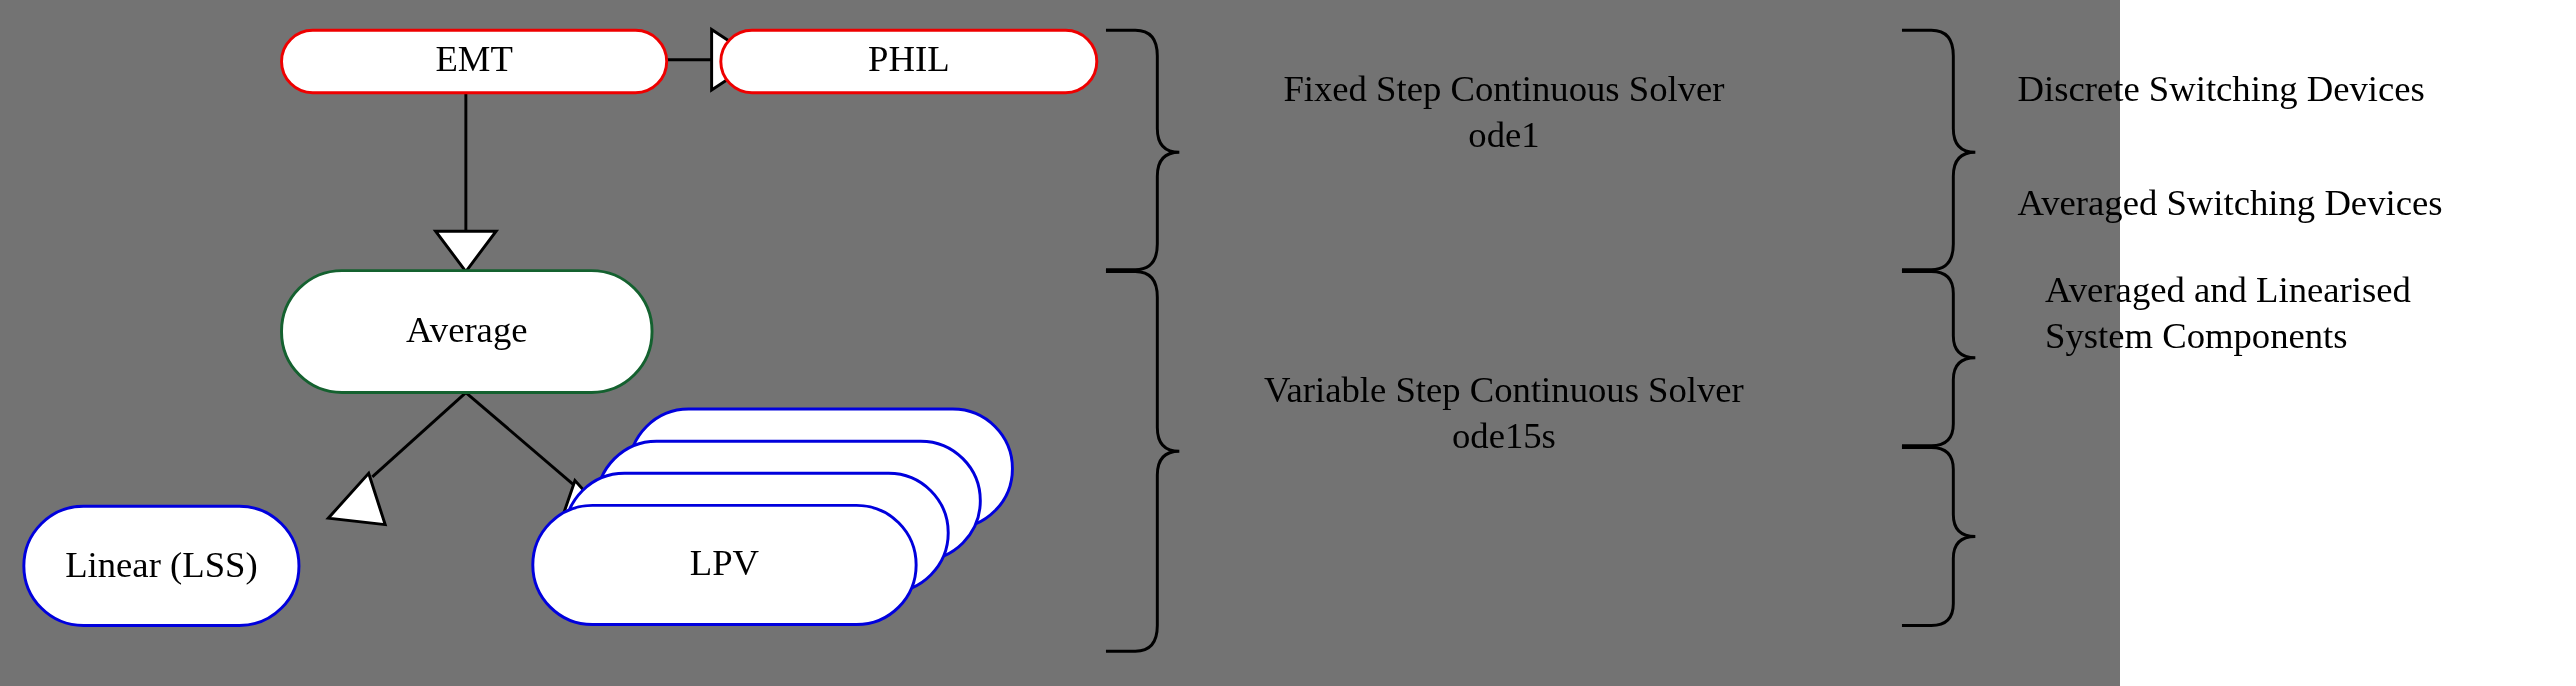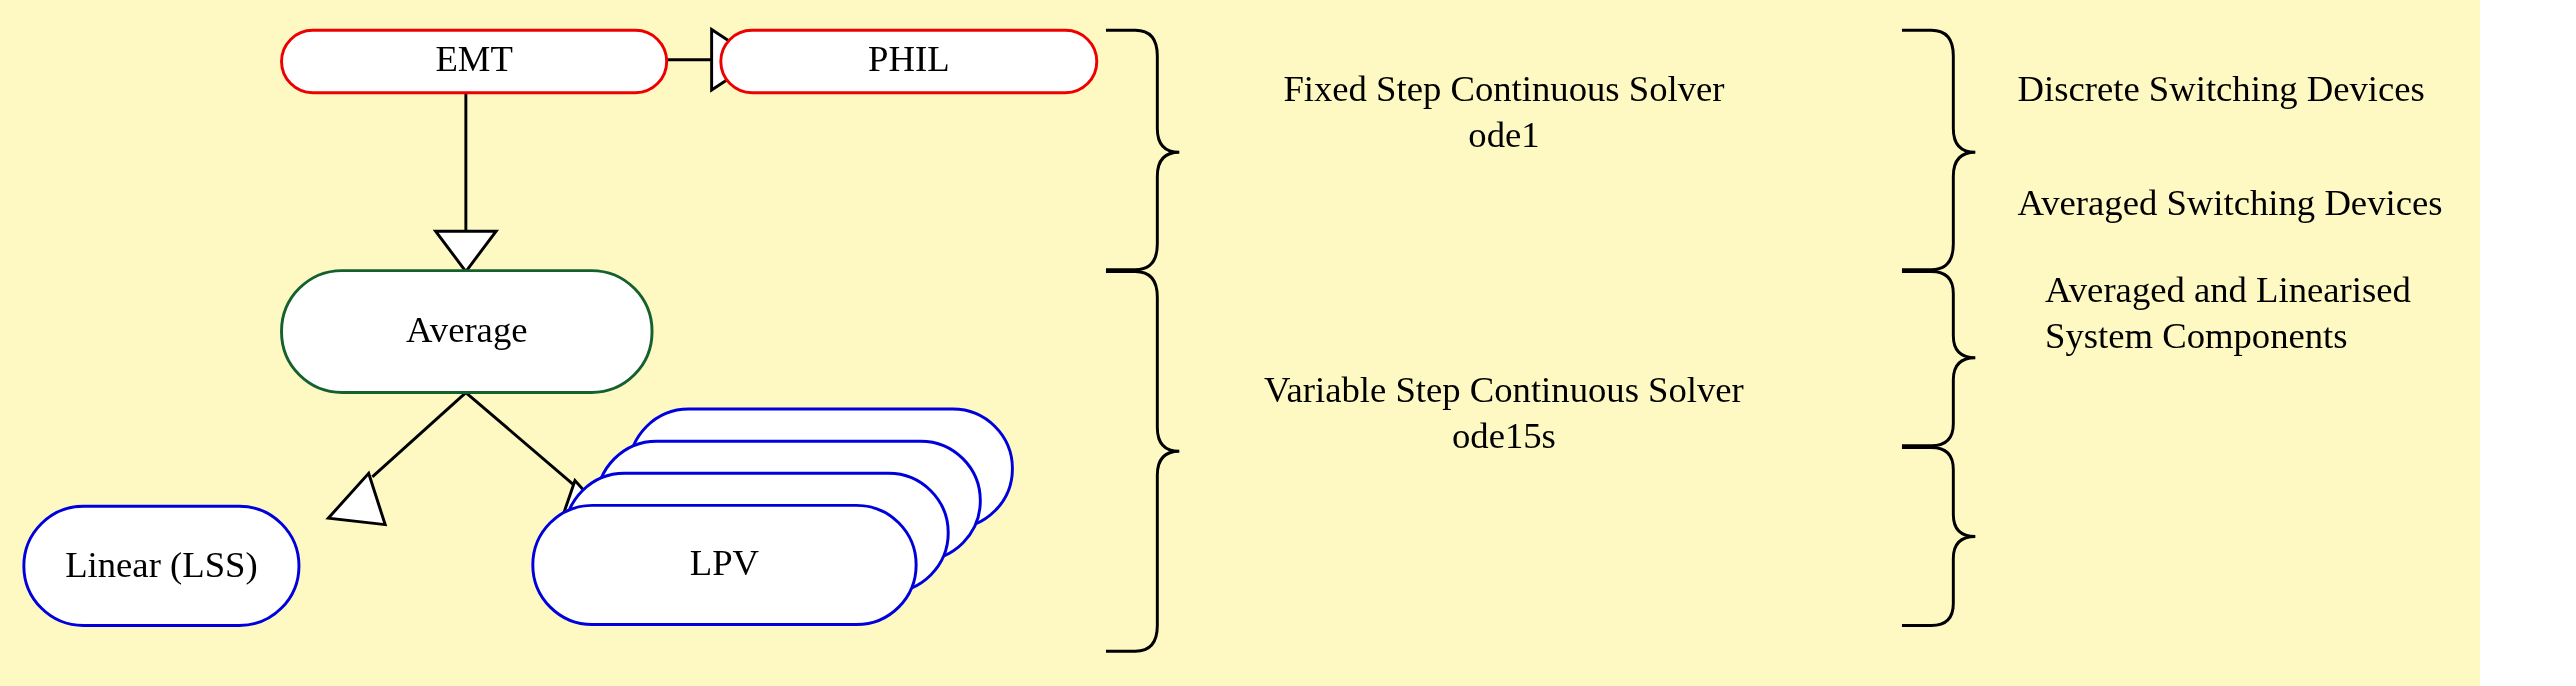--- a/index.html
+++ b/index.html
@@ -8,23 +8,23 @@
     background: #ffffff;
   }
   body {
     width: 2576px;
     height: 687px;
     overflow: hidden;
     font-family: "Liberation Serif", "DejaVu Serif", serif;
   }
   #diagram-root {
     position: relative;
-    width: 2480px;
+    width: 2120px;
     height: 687px;
-    background: #fef9c3;
+    background: #737373;
   }
   svg.canvas {
     position: absolute;
     top: 0;
     left: 0;
     width: 2576px;
     height: 687px;
     display: block;
   }
   .node-label {

